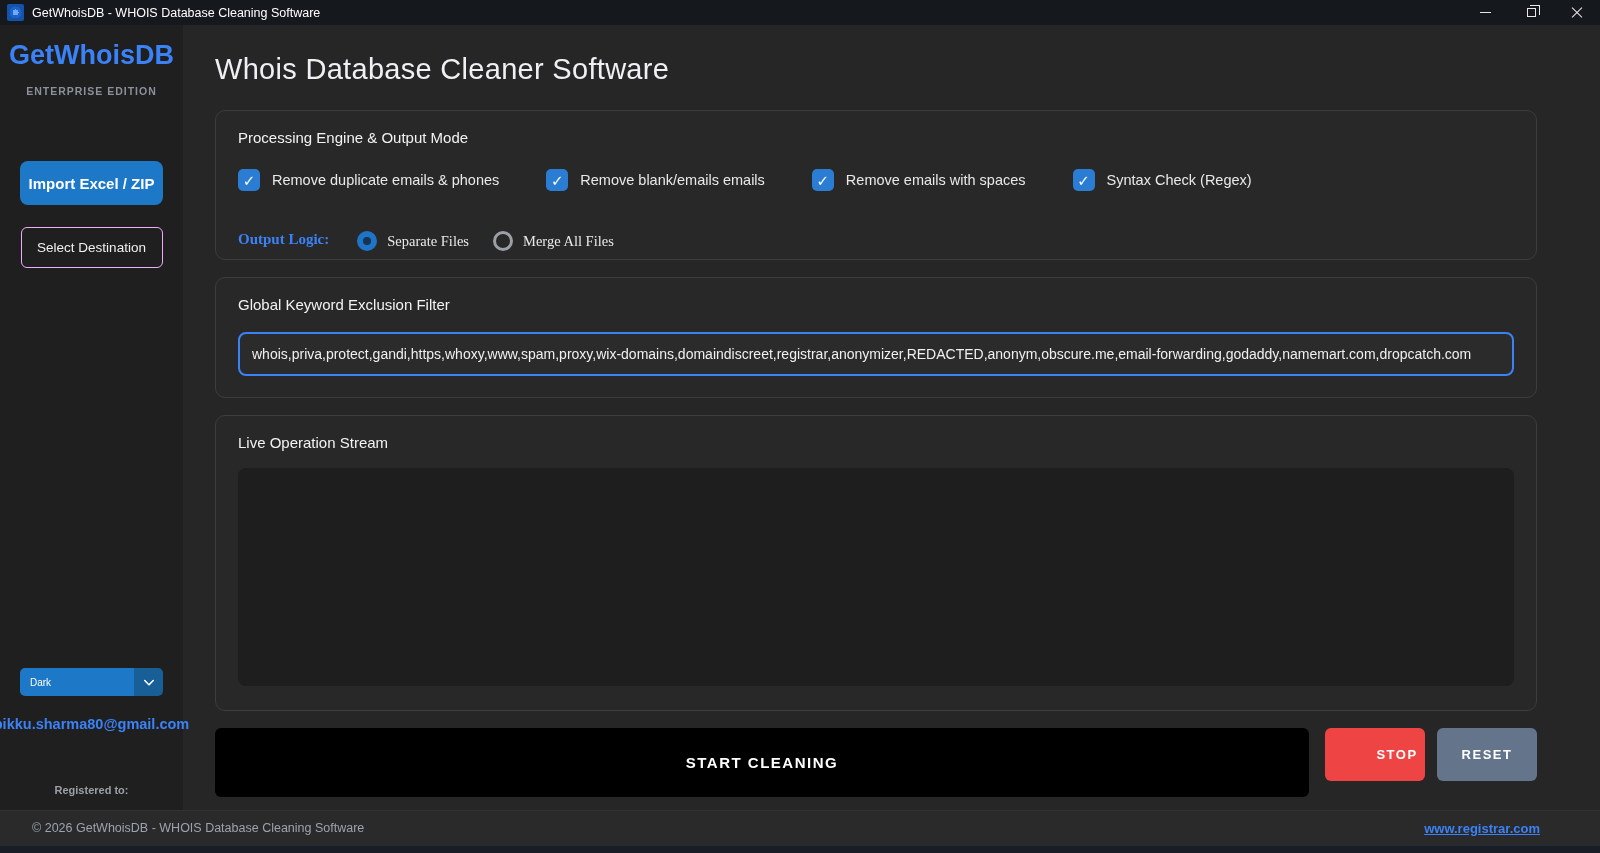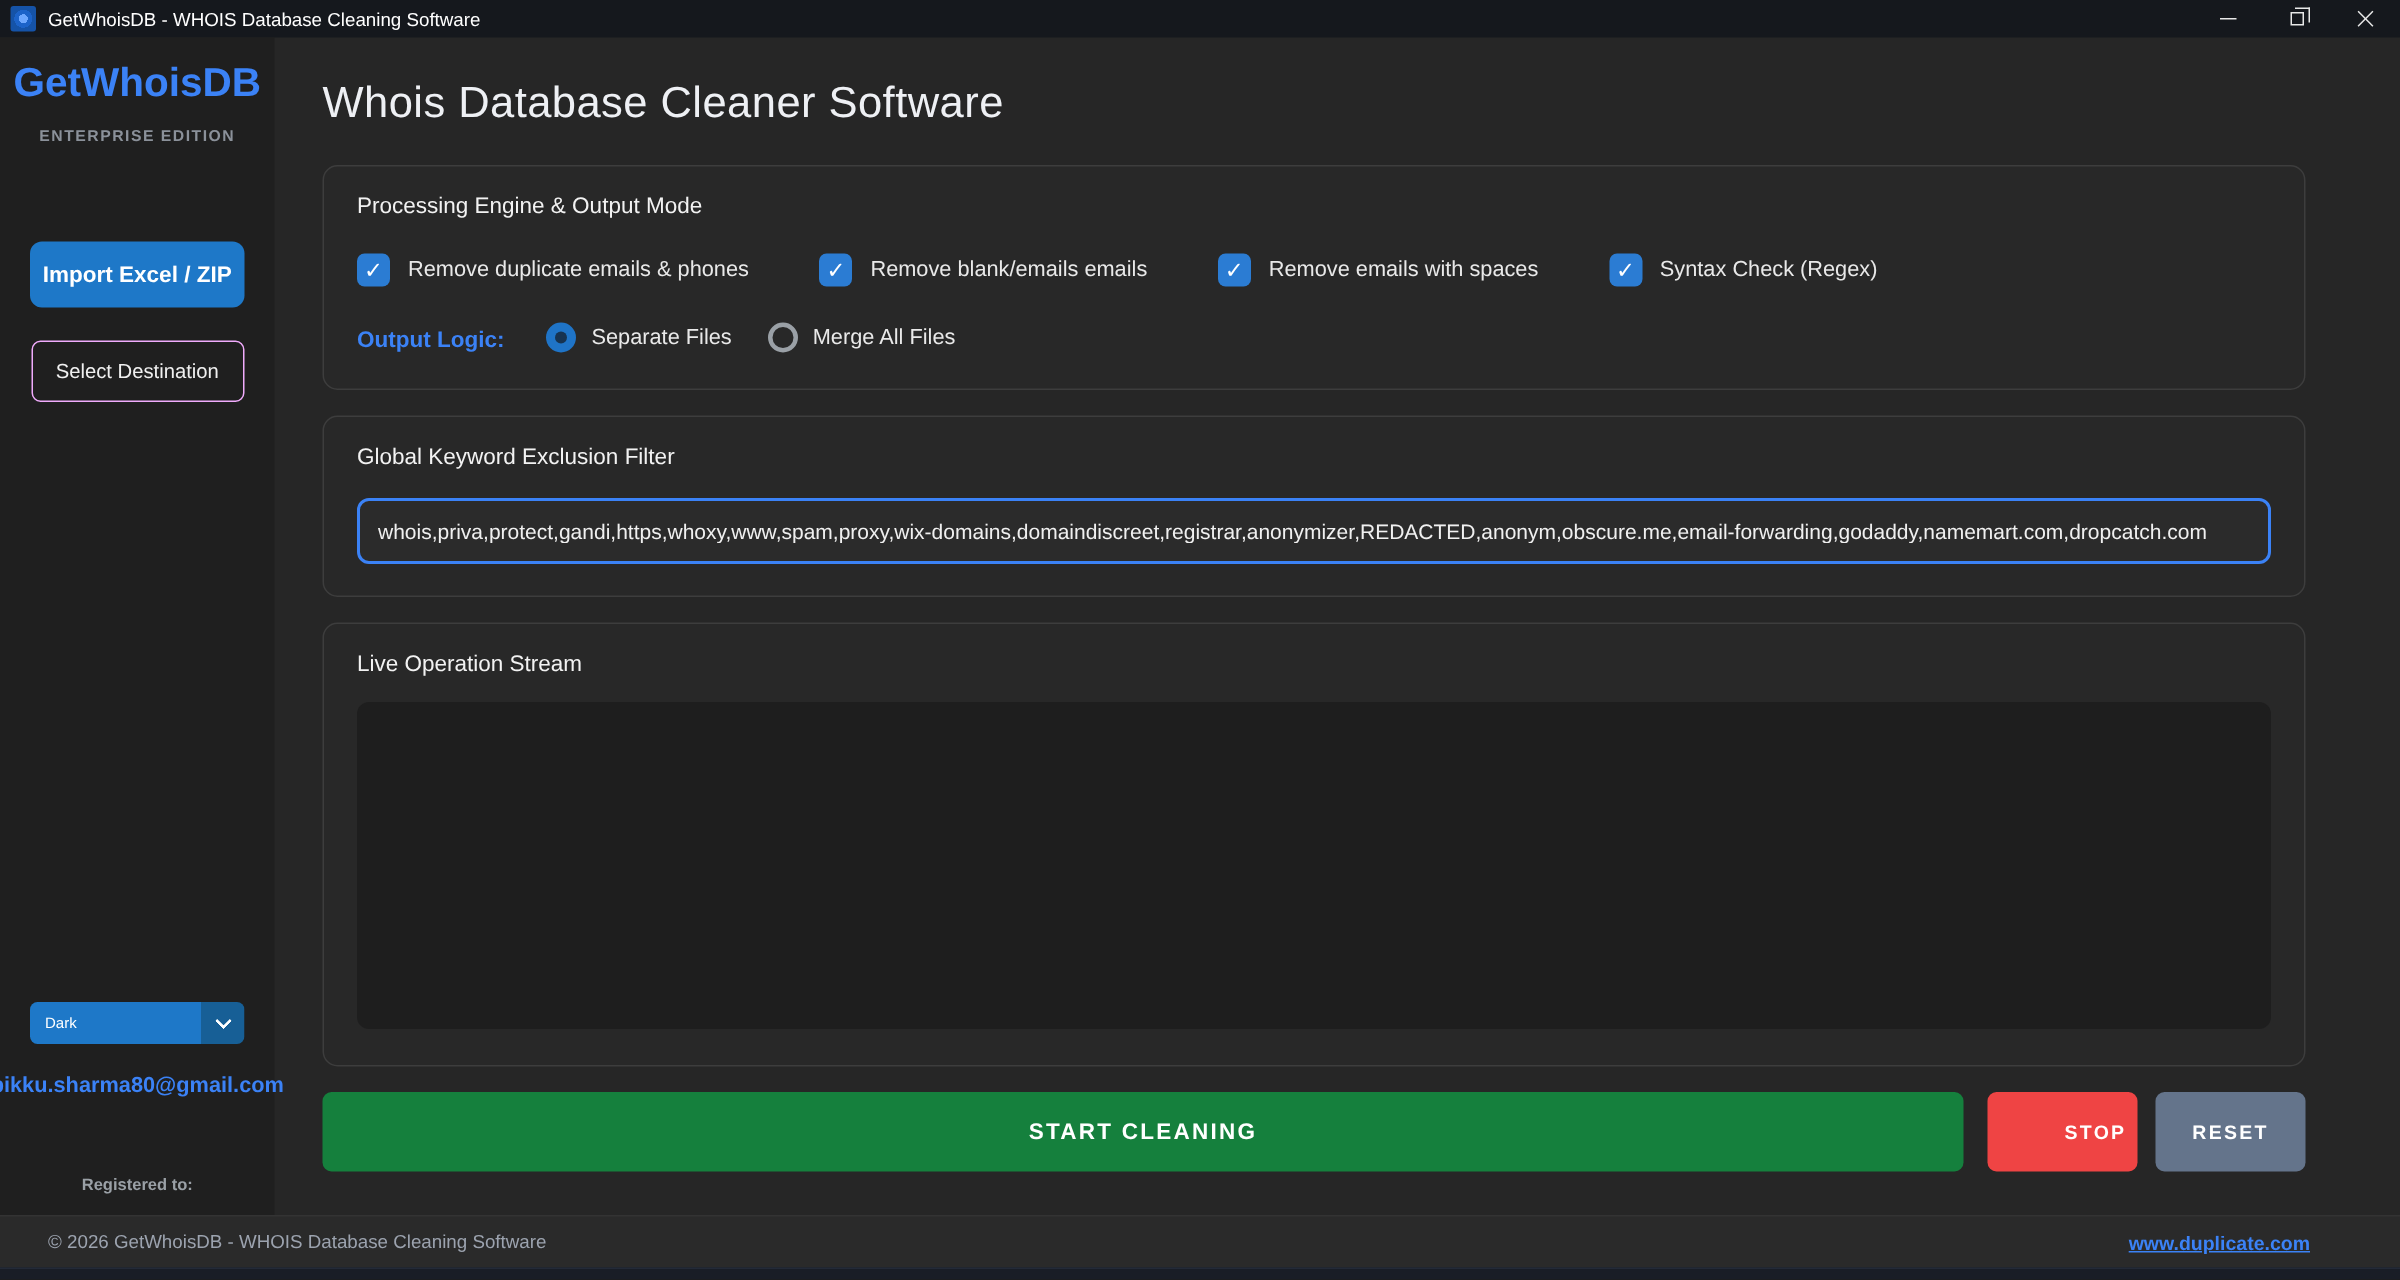--- a/index.html
+++ b/index.html
@@ -55,21 +55,21 @@
   .panel-title { color:#f2f2f2; font-size:15px; font-weight:normal; }
 
   
   .panel-processing { margin-top:24px; height:150px; }
   .check-row { display:flex; align-items:center; margin-top:23px; }
   .check { display:flex; align-items:center; margin-right:47px; cursor:pointer; }
   .checkbox { width:22px; height:22px; background:#2b7cd3; border-radius:5px; display:flex;
     align-items:center; justify-content:center; flex:0 0 auto; }
   .checkbox .tick { color:#ffffff; font-size:15px; font-weight:bold; line-height:1; }
   .check .lbl { color:#e9e9e9; font-size:14.5px; margin-left:12px; white-space:nowrap; }
-  .radio-row { display:flex; align-items:flex-end; margin-top:24px; }
+  .radio-row { display:flex; align-items:flex-start; margin-top:40px;font-family:Liberation Serif, serif; }
   .output-logic { color:#3b82f6; font-size:15px; font-weight:bold; margin-right:28px; }
   .radio { display:flex; align-items:center; margin-right:24px; cursor:pointer; }
   .radio-circle { width:20px; height:20px; border-radius:50%; flex:0 0 auto; }
   .radio-circle.on { background:#1f74c7; display:flex; align-items:center; justify-content:center; }
   .radio-circle.on .dot { width:8px; height:8px; border-radius:50%; background:#173350; }
   .radio-circle.off { border:3px solid #9aa0a6; background:transparent; }
   .radio .lbl { color:#e9e9e9; font-size:14.5px; margin-left:10px; white-space:nowrap; }
 
   
   .panel-keywords { height:121px; }
@@ -78,21 +78,21 @@
 
   
   .panel-stream { height:296px; }
   .log-box { margin-top:17px; height:218px; background:#1e1e1e; border-radius:8px; color:#cfcfcf;
     font-size:13px; padding:10px 12px; overflow:hidden; }
 
   
   .actions { display:flex; margin-top:17px; }
   .btn { border:none; border-radius:6px; color:#ffffff; font-family:inherit; font-weight:bold;
     letter-spacing:1.5px; cursor:pointer; }
-  .btn-start { flex:1 1 auto; height:53px; background:#15803d; font-size:15px; }
+  .btn-start { flex:1 1 auto; height:69px; background:#000000; font-size:15px; }
   .btn-stop { width:100px; height:53px; margin-left:16px; background:#ef4444; font-size:13px;padding-left:44px; }
   .btn-reset { width:100px; height:53px; margin-left:12px; background:#64748b; font-size:13px; }
 
   
   .footer { height:35px; flex:0 0 auto; background:#2a2a2a; border-top:1px solid #333333;
     display:flex; align-items:center; padding:0 60px 0 32px; }
   .copyright { color:#9ca3af; font-size:12.5px; }
   .footer-link { margin-left:auto; color:#3b82f6; font-size:13px; font-weight:bold;
     text-decoration:underline; cursor:pointer; }
   .bottom-strip { height:8px; flex:0 0 auto; background:#191d26; border-top:1px solid #232a38; }
@@ -195,17 +195,17 @@
       <div class="actions">
         <button class="btn btn-start">START CLEANING</button>
         <button class="btn btn-stop">STOP</button>
         <button class="btn btn-reset">RESET</button>
       </div>
     </div>
   </div>
 
   <div class="footer">
     <span class="copyright">© 2026 GetWhoisDB - WHOIS Database Cleaning Software</span>
-    <span class="footer-link">www.duplicate.com</span>
+    <span class="footer-link">www.registrar.com</span>
   </div>
   <div class="bottom-strip"></div>
 
 </div>
 
 </body></html>

